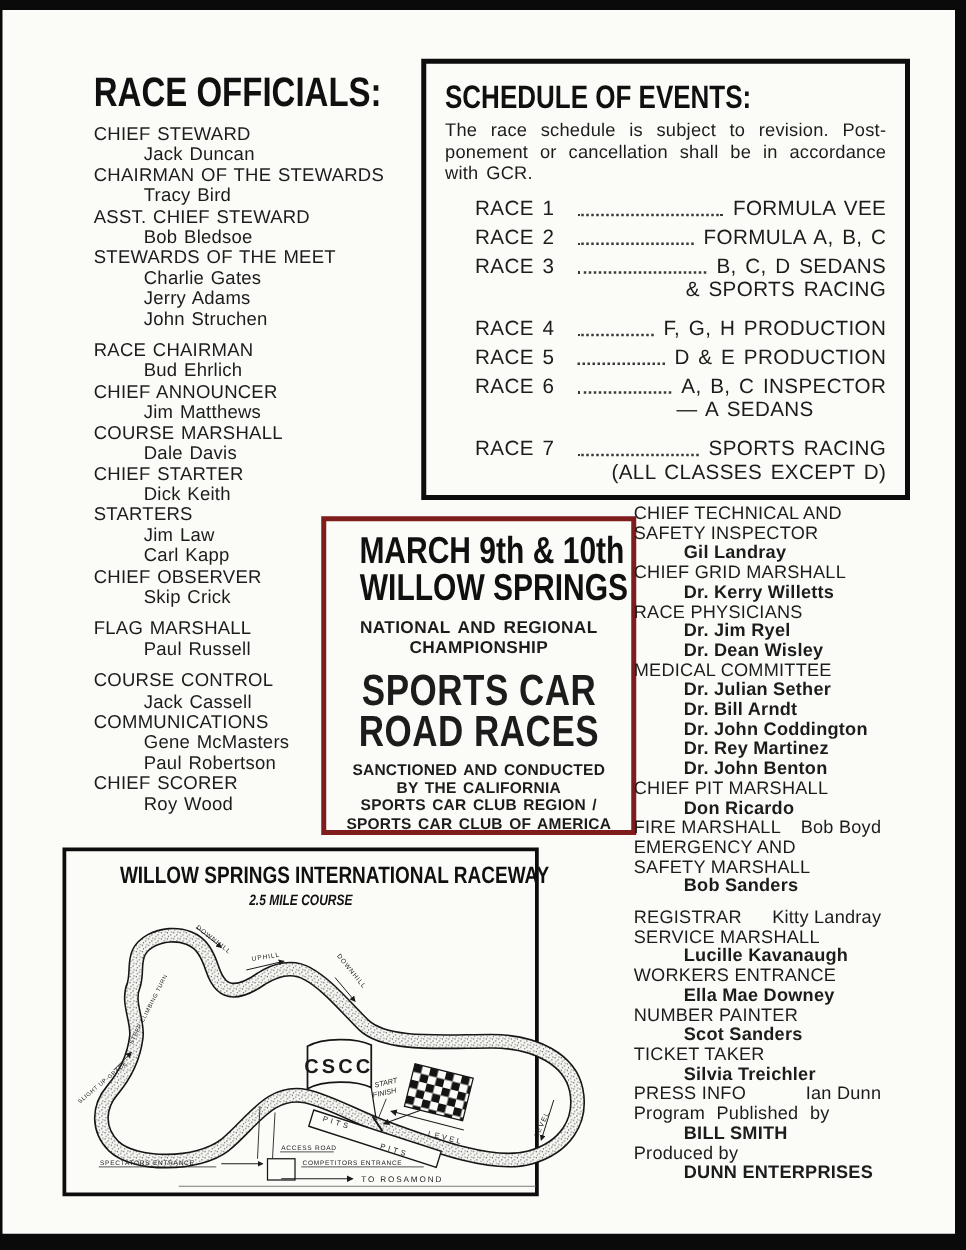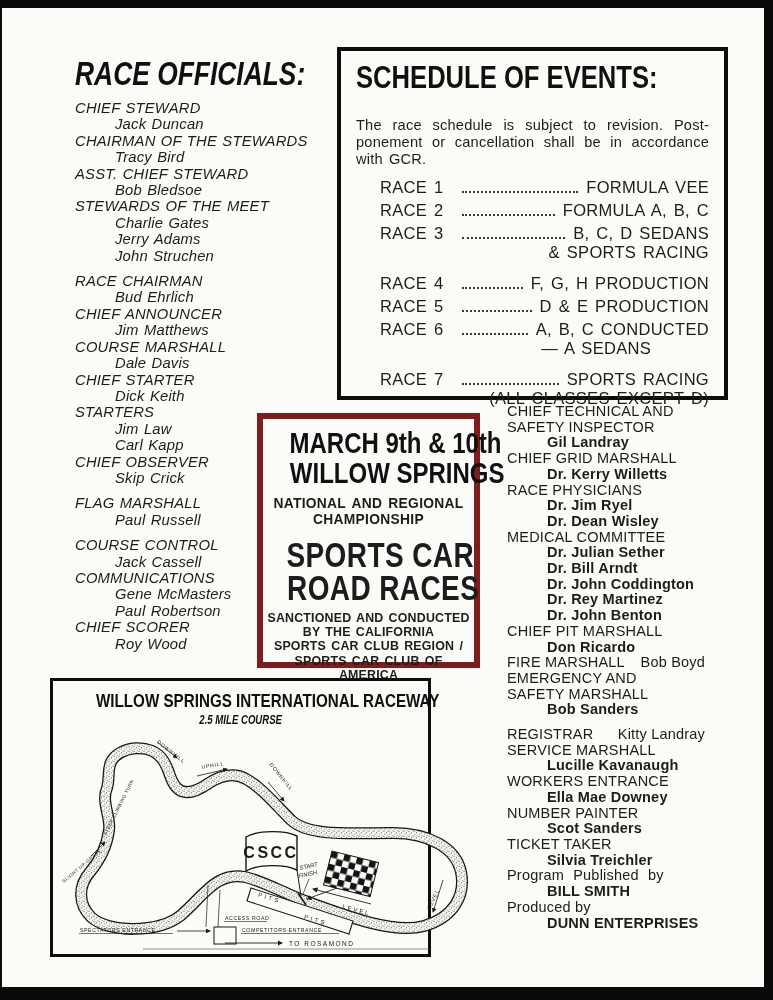--- a/index.html
+++ b/index.html
@@ -7,47 +7,47 @@
   .page { position:relative; width:773px; height:1000px; background:#fbfbf8;
           font-family:"Liberation Sans", sans-serif; color:#1c1c1c; overflow:hidden; }
   .page::before { content:""; position:absolute; inset:0; border-style:solid;
           border-color:#0a0a0a; border-width:8px 9px 13px 2px; pointer-events:none; z-index:10; }
 
   .h-big { font-weight:bold; color:#101010; white-space:nowrap; }
   .cond   { display:inline-block; transform:scaleX(0.8); transform-origin:0 50%; }
   .cond-c { display:inline-block; transform:scaleX(0.8); transform-origin:50% 50%; }
 
   
-  .officials-left { position:absolute; left:75px; top:56px; width:262px;font-style:italic; }
+  .officials-left { position:absolute; left:75px; top:56px; width:262px; }
   .officials-left h1 { font-size:33px; line-height:36px; margin-bottom:8px; }
   .off-line { font-size:14.8px; line-height:16.4px; letter-spacing:.2px; word-spacing:1px; white-space:nowrap; }
   .off-name { padding-left:40px; }
   .gap { margin-top:9px; }
 
   
   .schedule-box { position:absolute; left:337px; top:47px; width:391px; height:353px;
                   border:4px solid #0d0d0d; padding:10px 15px 0 15px; }
-  .schedule-box h1 { font-size:32px; line-height:32px; margin-bottom:24px; }
+  .schedule-box h1 { font-size:26px; line-height:32px; margin-bottom:4px; }
   .note-line { font-size:14.6px; line-height:17.2px; text-align:justify; text-align-last:justify;
                word-spacing:2px; letter-spacing:.2px; }
   .note-line.last { text-align-last:left; }
   .races { margin-top:9px; }
   .race-row { display:flex; align-items:baseline; font-size:16.5px; line-height:18px;
               margin-top:5px; letter-spacing:.3px; word-spacing:2px; white-space:nowrap; }
   .race-row.mt-lg { margin-top:13px; }
   .race-label { width:78px; flex:none;margin-left:24px; }
   .dots { flex:1; margin:0 8px 3px 4px; border-bottom:2px dotted #3a3a3a; height:1px; align-self:flex-end; }
   .race-result { flex:none; }
   .race-cont { font-size:16.5px; line-height:18px; margin-top:1px; text-align:right;
                letter-spacing:.3px; word-spacing:2px; }
   .race-cont.indent { padding-right:58px; }
 
   
-  .event-box { position:absolute; left:257px; top:413px; width:223px; height:255px;
-               border:6px solid #7f1d1d; text-align:center; padding-top:9px; }
+  .event-box { position:absolute; left:257px; top:413px; width:252px; height:255px;
+               border:4px solid #7f1d1d; text-align:center; padding-top:9px; }
   .ev-head { font-size:30px; line-height:30px; font-weight:bold; color:#101010; white-space:nowrap; }
   .ev-sub-wrap { margin-top:8px; }
   .ev-sub { font-size:13.8px; line-height:16px; font-weight:bold; letter-spacing:.3px; word-spacing:2px; }
   .ev-big-wrap { margin-top:10px; }
   .ev-big { font-size:35px; line-height:33px; font-weight:bold; letter-spacing:.5px; white-space:nowrap; }
   .ev-sanc-wrap { margin-top:7px; }
   .ev-sanc { font-size:12.4px; line-height:14.2px; font-weight:bold; letter-spacing:.2px; word-spacing:1.5px; }
 
   
   .officials-right { position:absolute; left:507px; top:404px; width:226px; }
@@ -137,21 +137,21 @@
         <span class="race-result">F, G, H PRODUCTION</span>
       </div>
       <div class="race-row">
         <span class="race-label">RACE 5</span>
         <span class="dots"></span>
         <span class="race-result">D &amp; E PRODUCTION</span>
       </div>
       <div class="race-row">
         <span class="race-label">RACE 6</span>
         <span class="dots"></span>
-        <span class="race-result">A, B, C CONDUCTED</span>
+        <span class="race-result">A, B, C INSPECTOR</span>
       </div>
       <div class="race-cont indent">— A SEDANS</div>
       <div class="race-row mt-lg">
         <span class="race-label">RACE 7</span>
         <span class="dots"></span>
         <span class="race-result">SPORTS RACING</span>
       </div>
       <div class="race-cont">(ALL CLASSES EXCEPT D)</div>
     </div>
   </div>
@@ -204,20 +204,24 @@
       <span>Kitty Landray</span>
     </div>
     <div class="off-line-r">SERVICE MARSHALL</div>
     <div class="off-line-r off-name">Lucille Kavanaugh</div>
     <div class="off-line-r">WORKERS ENTRANCE</div>
     <div class="off-line-r off-name">Ella Mae Downey</div>
     <div class="off-line-r">NUMBER PAINTER</div>
     <div class="off-line-r off-name">Scot Sanders</div>
     <div class="off-line-r">TICKET TAKER</div>
     <div class="off-line-r off-name">Silvia Treichler</div>
+    <div class="off-line-r two-col">
+      <span>PRESS INFO</span>
+      <span>Ian Dunn</span>
+    </div>
     <div class="off-line-r wide">Program Published by</div>
     <div class="off-line-r off-name">BILL SMITH</div>
     <div class="off-line-r">Produced by</div>
     <div class="off-line-r off-name">DUNN ENTERPRISES</div>
   </div>
 
   <div class="map-box">
     <div class="map-title h-big"><span class="cond-c">WILLOW SPRINGS INTERNATIONAL RACEWAY</span></div>
     <div class="map-sub h-big"><span class="cond-c">2.5 MILE COURSE</span></div>
 

